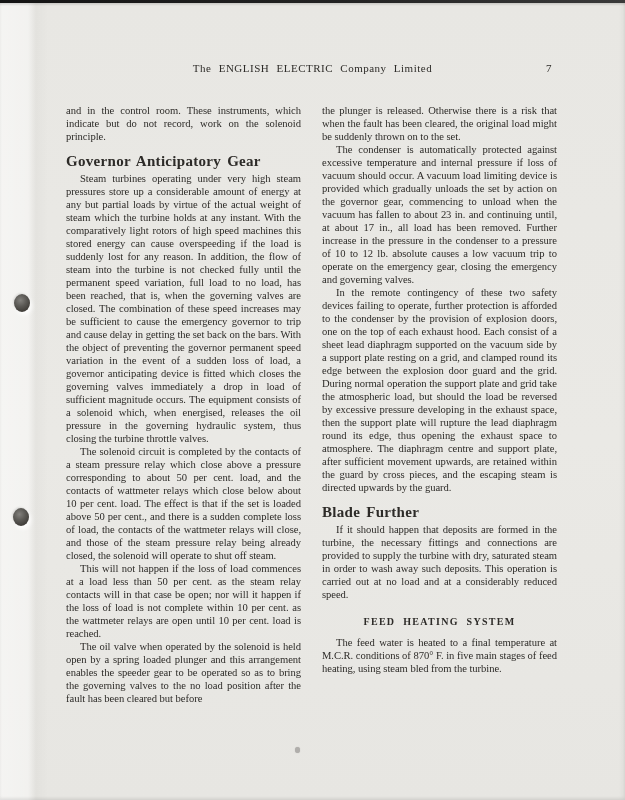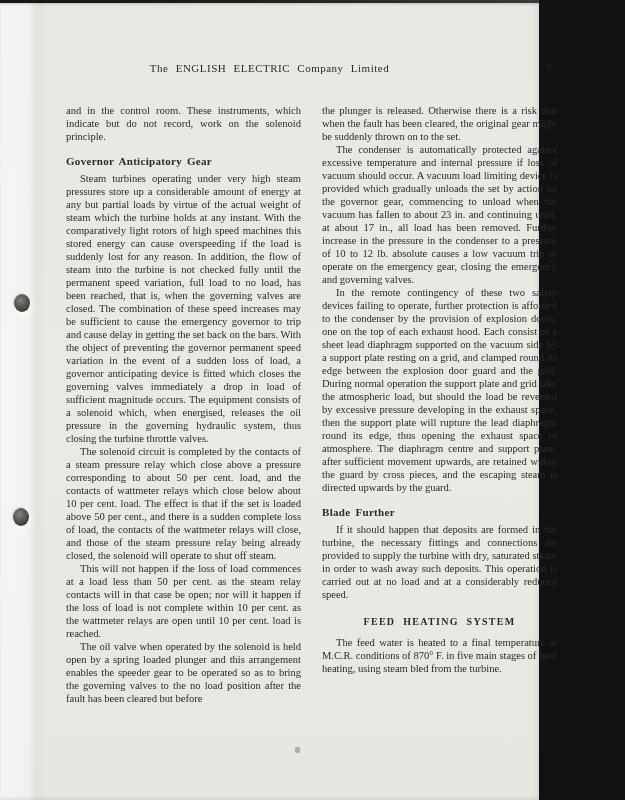--- a/index.html
+++ b/index.html
@@ -2,21 +2,21 @@
 <html lang="en"><head>
 <meta charset="utf-8">
 <style>
   html, body { margin: 0; padding: 0; }
   body {
     width: 625px; height: 800px;
     background: #111;
     font-family: "Liberation Serif", "DejaVu Serif", serif;
     overflow: hidden;
   }
-  .scan-root { position: relative; width: 539px; height: 800px; }
+  .scan-root { position: relative; width: 625px; height: 800px; }
 
   .page {
     position: absolute; inset: 0;
     background:
       linear-gradient(90deg, rgba(255,255,255,0.55) 0px, rgba(255,255,255,0.45) 28px, rgba(0,0,0,0.025) 36px, rgba(0,0,0,0) 48px),
       linear-gradient(180deg, #e8e7e3 0%, #eae9e5 55%, #e7e6e2 100%);
     box-shadow:
       inset 0 -2px 3px rgba(0,0,0,0.07),
       inset -3px 0 4px rgba(0,0,0,0.04);
     color: #2d2b28;
@@ -46,21 +46,21 @@
     letter-spacing: -0.05px;
   }
   .col-left  { left: 66px;  width: 235px; }
   .col-right { left: 322px; width: 235px; }
 
   .para { margin: 0; text-indent: 14px; }
   .para.no-indent { text-indent: 0; margin-top: 8px; }
 
   .section-heading {
     margin: 12px 0 4px 0;
-    font-size: 11px; font-weight: bold;
+    font-size: 15px; font-weight: bold;
     letter-spacing: 0.3px; word-spacing: 2px;
     text-align: left;
   }
   .centered-heading {
     margin: 14px 0 8px 0;
     font-size: 10px; font-weight: bold;
     letter-spacing: 1.3px; word-spacing: 4px;
     text-align: center;
   }
 
@@ -95,21 +95,21 @@
     <div class="col col-left">
       <p class="para no-indent">and in the control room.  These instruments, which indicate but do not record, work on the solenoid principle.</p>
       <h3 class="section-heading">Governor Anticipatory Gear</h3>
       <p class="para">Steam turbines operating under very high steam pressures store up a considerable amount of energy at any but partial loads by virtue of the actual weight of steam which the turbine holds at any instant.  With the comparatively light rotors of high speed machines this stored energy can cause overspeeding if the load is suddenly lost for any reason.  In addition, the flow of steam into the turbine is not checked fully until the permanent speed variation, full load to no load, has been reached, that is, when the governing valves are closed.  The combination of these speed increases may be sufficient to cause the emergency governor to trip and cause delay in getting the set back on the bars.  With the object of preventing the governor permanent speed variation in the event of a sudden loss of load, a governor anticipating device is fitted which closes the governing valves immediately a drop in load of sufficient magnitude occurs.  The equipment consists of a solenoid which, when energised, releases the oil pressure in the governing hydraulic system, thus closing the turbine throttle valves.</p>
       <p class="para">The solenoid circuit is completed by the contacts of a steam pressure relay which close above a pressure corresponding to about 50 per cent. load, and the contacts of wattmeter relays which close below about 10 per cent. load.  The effect is that if the set is loaded above 50 per cent., and there is a sudden complete loss of load, the contacts of the wattmeter relays will close, and those of the steam pressure relay being already closed, the solenoid will operate to shut off steam.</p>
       <p class="para">This will not happen if the loss of load commences at a load less than 50 per cent. as the steam relay contacts will in that case be open; nor will it happen if the loss of load is not complete within 10 per cent. as the wattmeter relays are open until 10 per cent. load is reached.</p>
       <p class="para">The oil valve when operated by the solenoid is held open by a spring loaded plunger and this arrangement enables the speeder gear to be operated so as to bring the governing valves to the no load position after the fault has been cleared but before</p>
     </div>
 
     <div class="col col-right">
-      <p class="para no-indent">the plunger is released.  Otherwise there is a risk that when the fault has been cleared, the original gear might be suddenly thrown on to the set.</p>
+      <p class="para no-indent">the plunger is released.  Otherwise there is a risk that when the fault has been cleared, the original load might be suddenly thrown on to the set.</p>
       <p class="para">The condenser is automatically protected against excessive temperature and internal pressure if loss of vacuum should occur.  A vacuum load limiting device is provided which gradually unloads the set by action on the governor gear, commencing to unload when the vacuum has fallen to about 23 in. and continuing until, at about 17 in., all load has been removed.  Further increase in the pressure in the condenser to a pressure of 10 to 12 lb. absolute causes a low vacuum trip to operate on the emergency gear, closing the emergency and governing valves.</p>
       <p class="para">In the remote contingency of these two safety devices failing to operate, further protection is afforded to the condenser by the provision of explosion doors, one on the top of each exhaust hood.  Each consist of a sheet lead diaphragm supported on the vacuum side by a support plate resting on a grid, and clamped round its edge between the explosion door guard and the grid.  During normal operation the support plate and grid take the atmospheric load, but should the load be reversed by excessive pressure developing in the exhaust space, then the support plate will rupture the lead diaphragm round its edge, thus opening the exhaust space to atmosphere.  The diaphragm centre and support plate, after sufficient movement upwards, are retained within the guard by cross pieces, and the escaping steam is directed upwards by the guard.</p>
       <h3 class="section-heading">Blade Further</h3>
       <p class="para">If it should happen that deposits are formed in the turbine, the necessary fittings and connections are provided to supply the turbine with dry, saturated steam in order to wash away such deposits.  This operation is carried out at no load and at a considerably reduced speed.</p>
       <h3 class="centered-heading">FEED HEATING SYSTEM</h3>
       <p class="para">The feed water is heated to a final temperature at M.C.R. conditions of 870° F. in five main stages of feed heating, using steam bled from the turbine.</p>
     </div>
 
     <div class="punch-hole hole-1"></div>
     <div class="punch-hole hole-2"></div>

